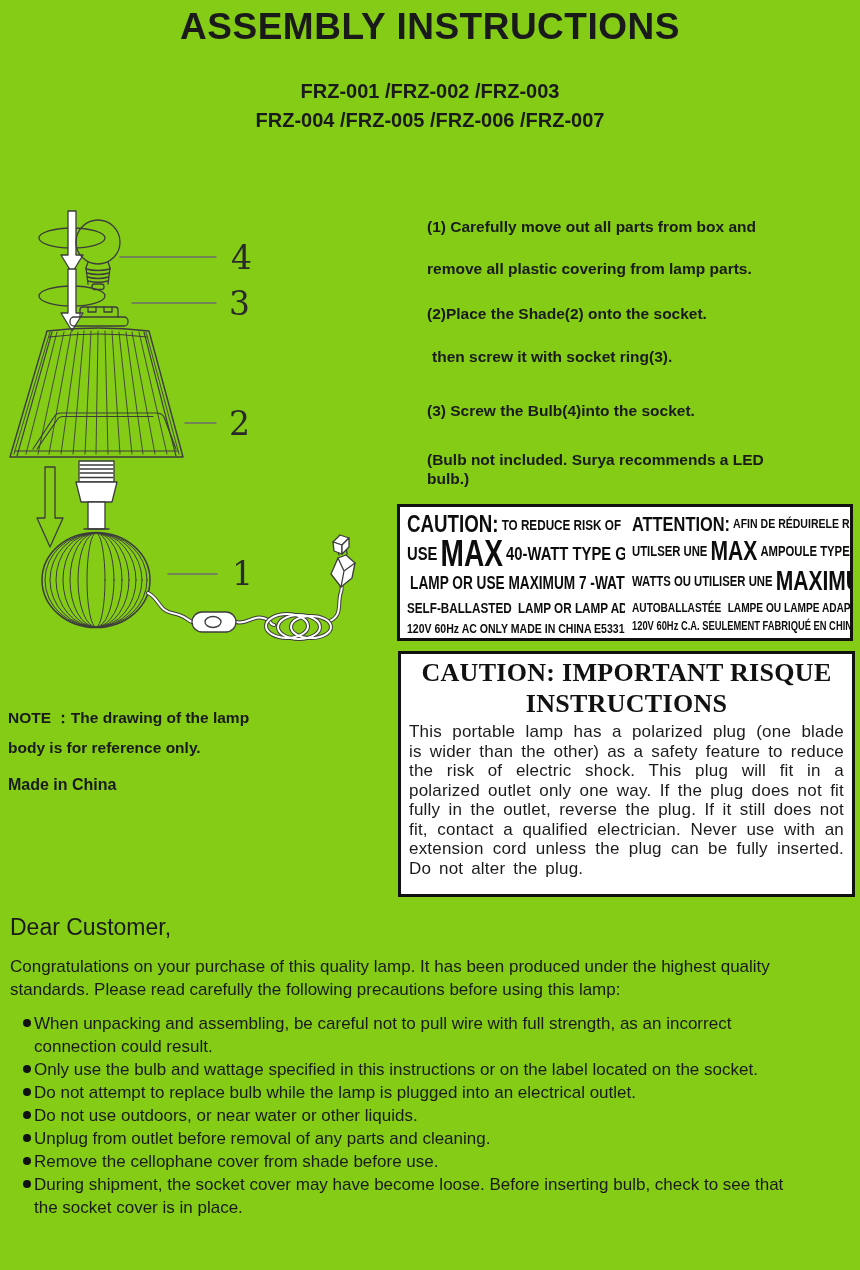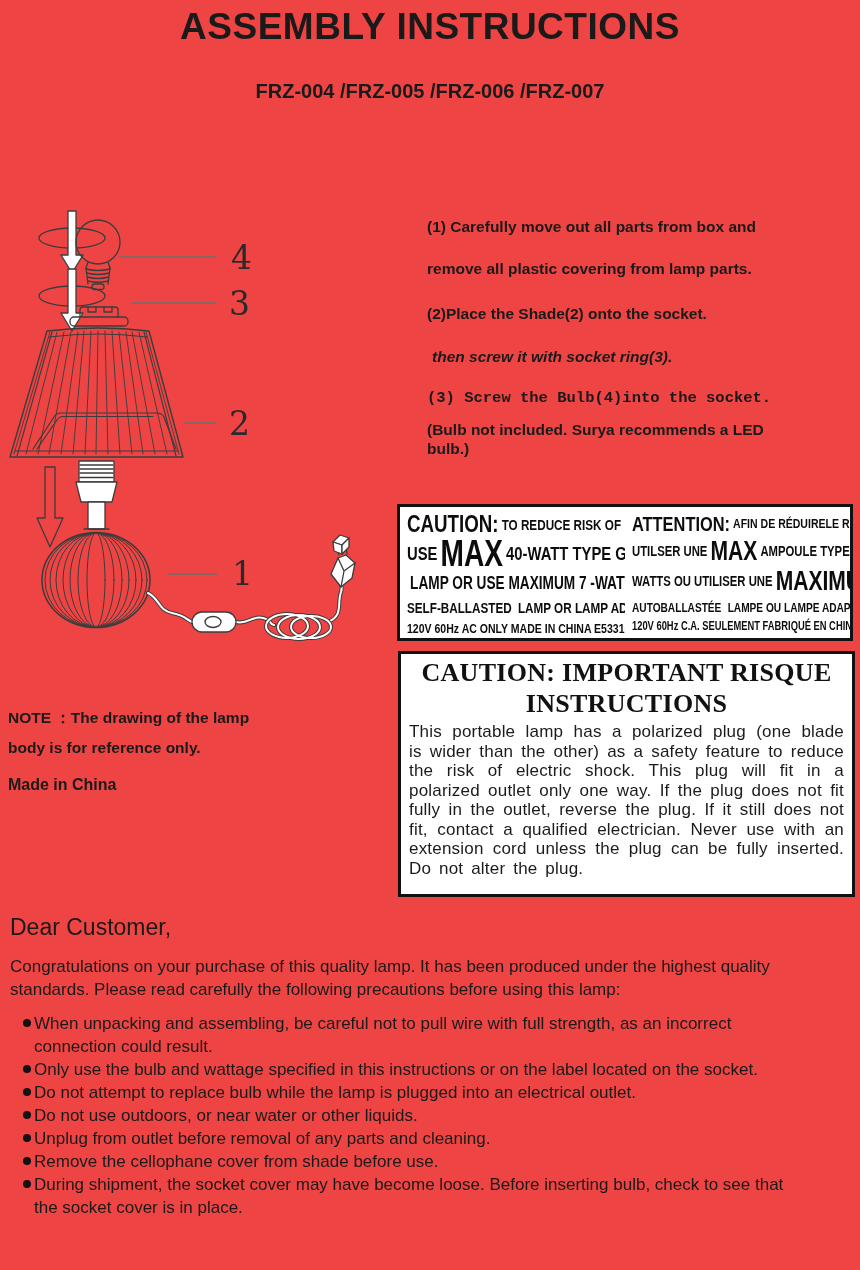--- a/index.html
+++ b/index.html
@@ -1,17 +1,17 @@
 <!DOCTYPE html>
 <html><head>
 <meta charset="utf-8">
 <style>
   html,body { margin:0; padding:0; background:#ffffff; }
   .canvas {
-    position:relative; width:860px; height:1270px; background:#ef4444;
+    position:relative; width:860px; height:1270px; background:#84cc16;
     font-family:"Liberation Sans", sans-serif; color:#1a1a1a; overflow:hidden;
   }
   
   .title {
     position:absolute; top:6px; left:0; width:860px; text-align:center;
     font-size:37px; font-weight:bold; letter-spacing:0.5px;
   }
   .models {
     position:absolute; top:77px; left:0; width:860px; text-align:center;
     font-size:20px; font-weight:bold; line-height:29px;
@@ -27,22 +27,22 @@
   #part-2 { left:229px; top:407px; }
   #part-1 { left:232px; top:557px; }
   
   .steps {
     position:absolute; left:427px; top:217px; width:432px;
     font-size:15.5px; font-weight:bold; line-height:19px; white-space:nowrap;
   }
   .step-l1 { margin-bottom:23px; }
   .step-l2 { margin-bottom:26px; }
   .step-l3 { margin-bottom:24px; }
-  .step-l4 { margin-bottom:23px; padding-left:5px;font-style:italic; }
-  .step-l5 { margin-bottom:12px;font-family:Liberation Mono, monospace; }
+  .step-l4 { margin-bottom:35px; padding-left:5px; }
+  .step-l5 { margin-bottom:30px; }
   
   .wattage-label {
     position:absolute; left:397px; top:504px; width:456px; height:137px;
     border:3px solid #111; box-sizing:border-box; display:flex; background:#fff;
   }
   .wl-col { width:50%; padding:4px 0 0 7px; box-sizing:border-box; overflow:hidden; }
   .cond { transform:scaleX(0.78); transform-origin:0 0; width:285px; }
   .wl-line { display:flex; align-items:center; gap:4px; white-space:nowrap; font-weight:bold; color:#0d0d0d; }
   .en-l1 { height:26px; } .en-l2 { height:33px; } .en-l3 { height:26px; } .en-l4 { height:23px; } .en-l5 { height:18px; }
   .fr-l1 { height:25px; } .fr-l2 { height:30px; } .fr-l3 { height:30px; } .fr-l4 { height:22px; } .fr-l5 { height:16px; }
@@ -78,20 +78,21 @@
   .dot { flex:0 0 8px; width:8px; height:8px; border-radius:50%; background:#111; margin-top:7px; }
   .bullet-text { width:762px; }
 </style>
 </head>
 <body>
 
 <div class="canvas">
 
   <div class="title">ASSEMBLY INSTRUCTIONS</div>
   <div class="models">
+    <div>FRZ-001 /FRZ-002 /FRZ-003</div>
     <div>FRZ-004 /FRZ-005 /FRZ-006 /FRZ-007</div>
   </div>
 
   <svg class="diagram-svg" width="400" height="470" viewBox="0 0 400 470">
     <g stroke="#3c3c3c" stroke-width="1.3" fill="none" stroke-linecap="round" stroke-linejoin="round">
 
       <g stroke="#6e6e6e" stroke-width="1.5">
         <line x1="120" y1="62" x2="216" y2="62"></line>
         <line x1="132" y1="108" x2="216" y2="108"></line>
         <line x1="185" y1="228" x2="216" y2="228"></line>

